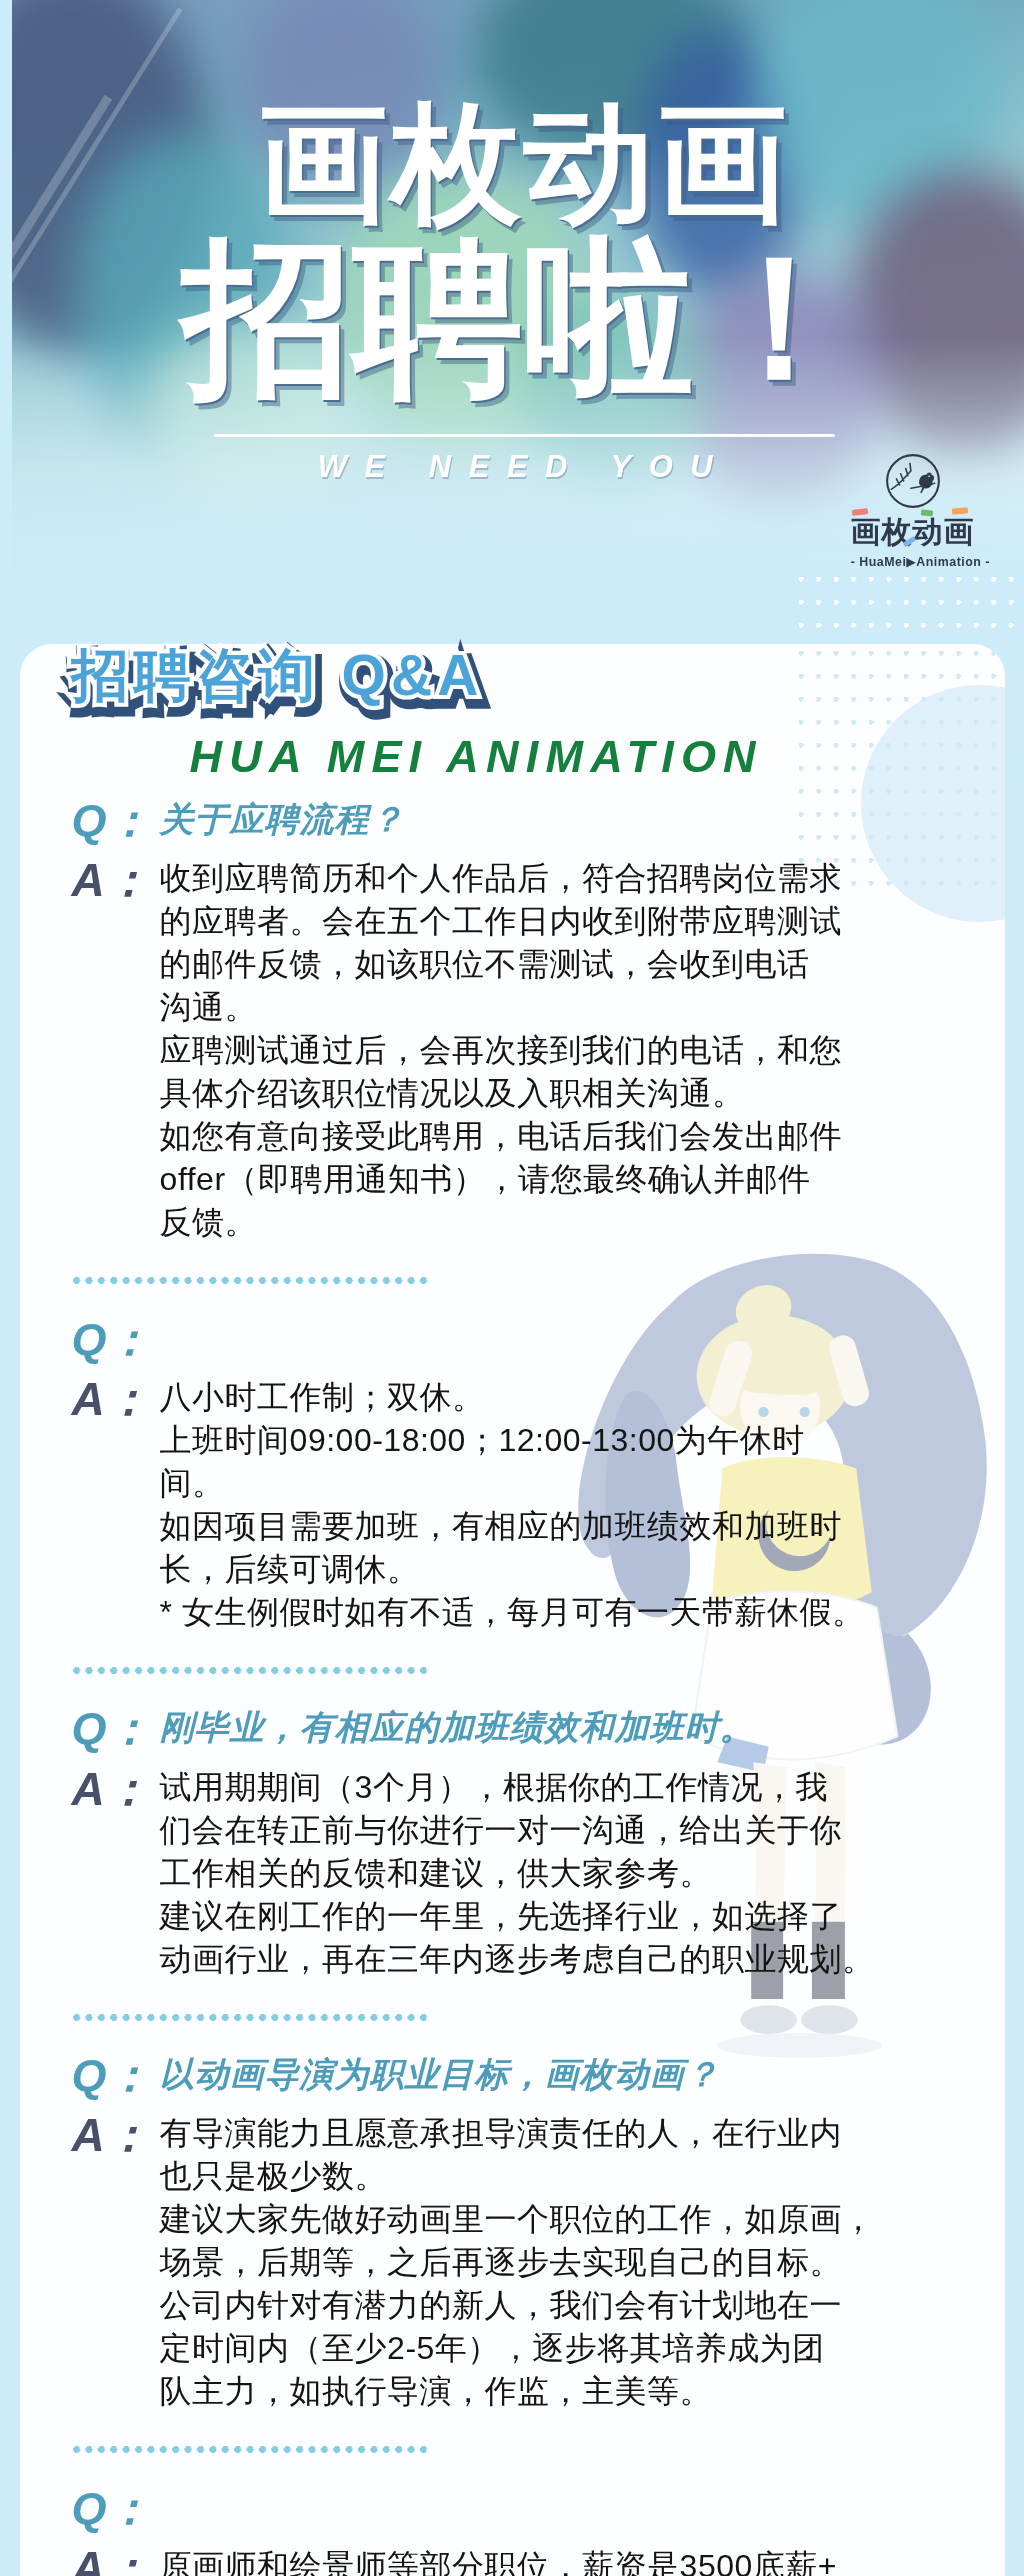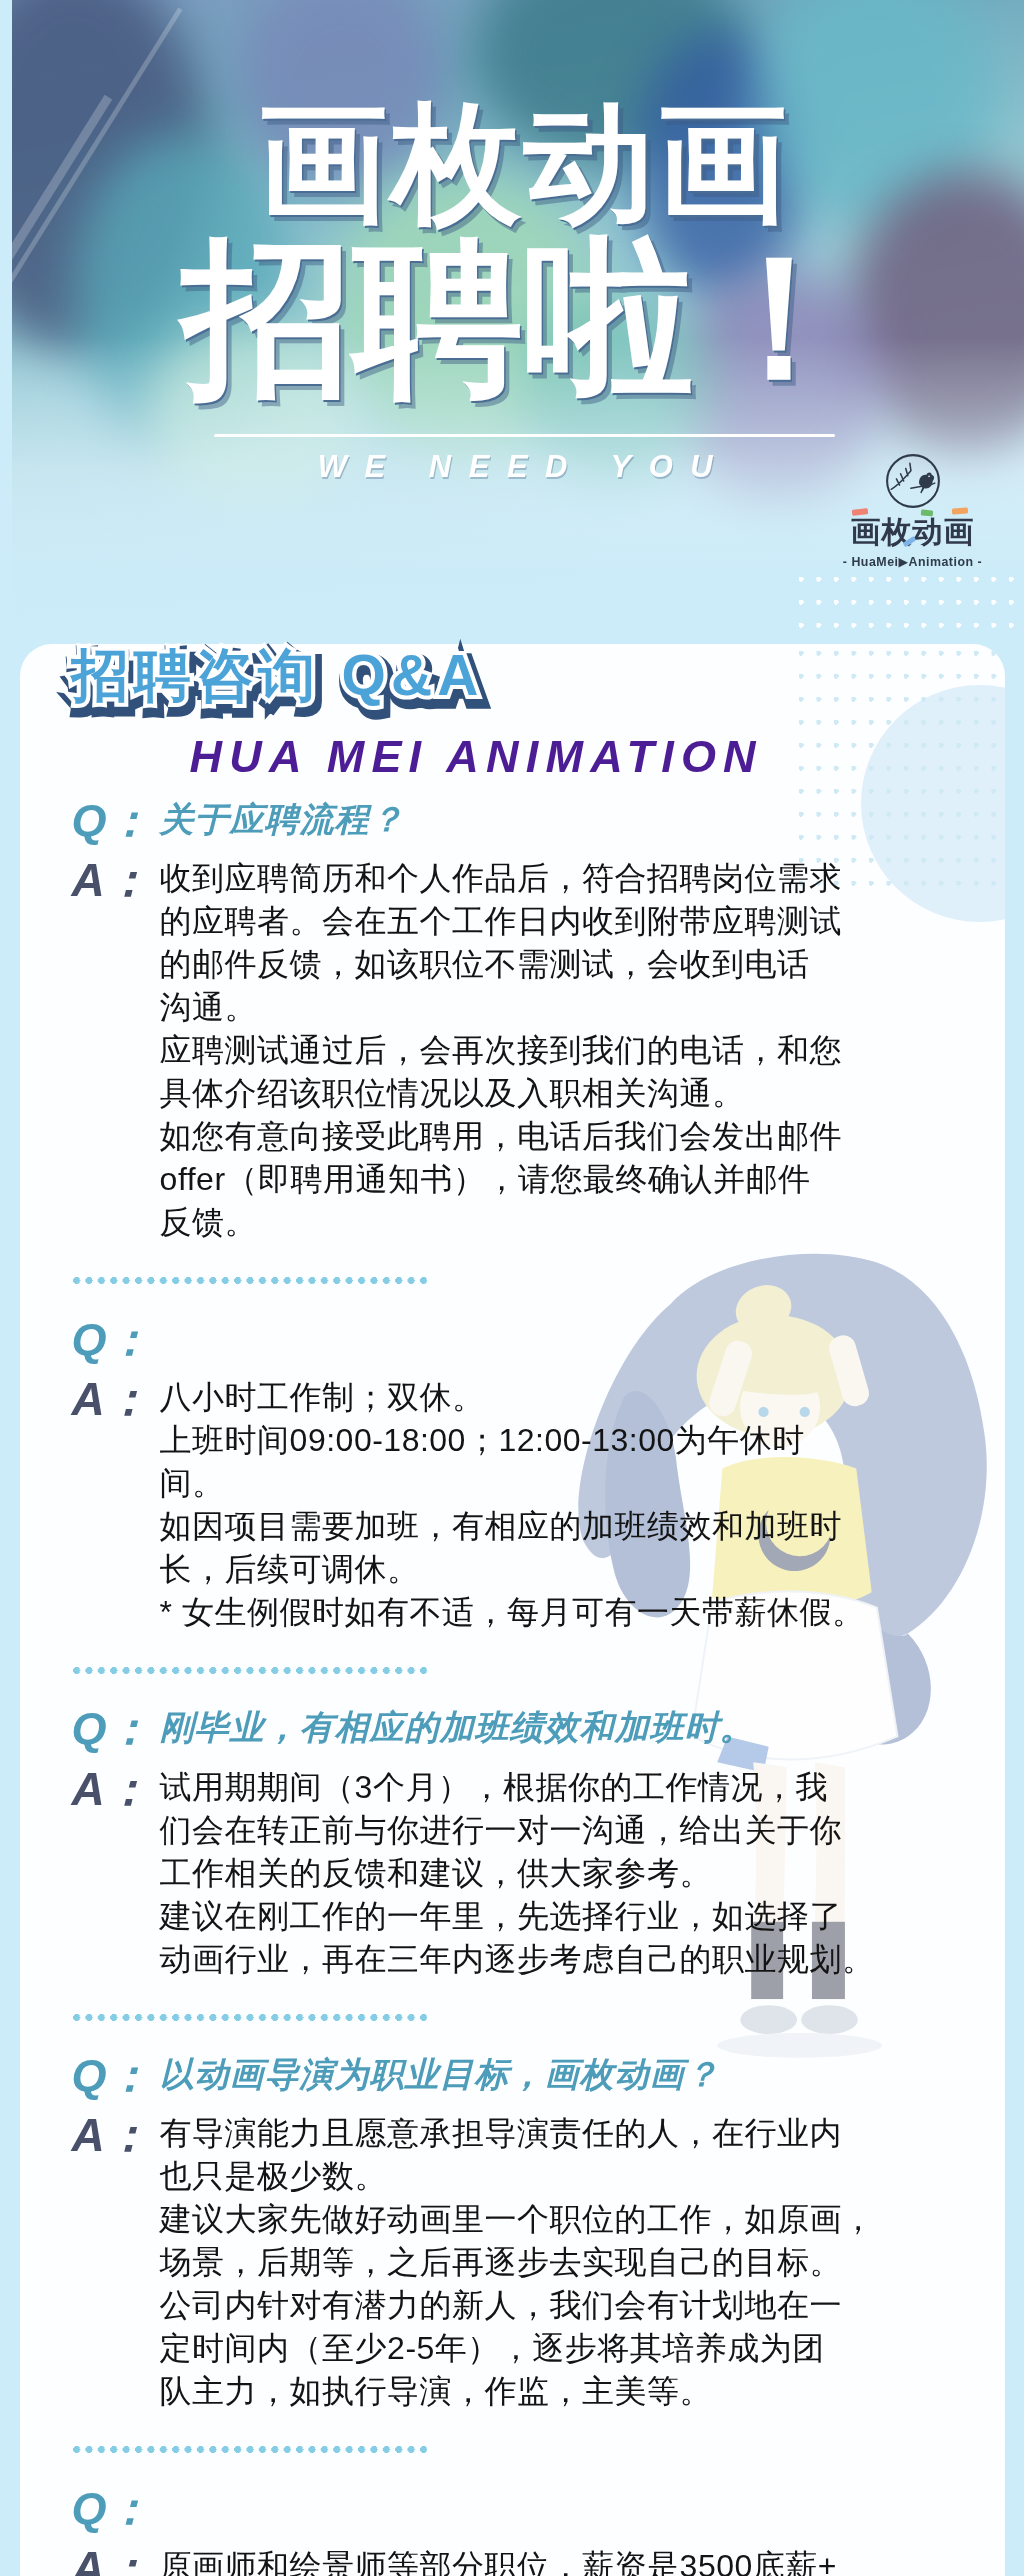--- a/index.html
+++ b/index.html
@@ -37,30 +37,30 @@
   
   #logo{position:absolute;left:823px;top:452px;width:155px;text-align:center;}
   #logo .ring{display:block;margin:0 auto;}
   #logo .cn{position:relative;display:inline-block;margin-top:2.1px;font-size:30px;font-weight:800;
             color:#30394a;letter-spacing:1px;white-space:nowrap;}
   .accent{position:absolute;border-radius:1.5px;}
   .ac1{left:1px;top:-3.1px;width:15.5px;height:6.2px;background:#f08274;transform:rotate(-6deg);}
   .ac2{left:52px;top:27px;width:13.4px;height:5.2px;background:#7db3e8;transform:rotate(-32deg);}
   .ac3{left:70px;top:-2.1px;width:12.4px;height:6.2px;background:#6cba6c;transform:rotate(5deg);}
   .ac4{left:101px;top:-4.1px;width:15.5px;height:6.2px;background:#f2a45e;transform:rotate(-5deg);}
-  #logo .en{margin-top:1px;font-size:12.4px;font-weight:700;color:#2f3b4a;letter-spacing:0.5px;white-space:nowrap;}
+  #logo .en{margin-top:1px;font-size:12.4px;font-weight:700;color:#2f3b4a;letter-spacing:0.5px;white-space:nowrap;text-align:right;}
 
   
   #card{position:absolute;left:19.6px;top:644px;width:985px;height:3055px;background:#fdfeff;
         border-radius:32px 32px 49px 49px;}
   #card-clip{position:absolute;inset:0;border-radius:inherit;overflow:hidden;z-index:1;}
   .deco-circle{position:absolute;border-radius:50%;}
   .dc-right{left:841px;top:41px;width:237px;height:237px;background:#dff0fa;}
   #watermark{position:absolute;left:170px;top:87px;font-size:45px;font-weight:800;font-style:italic;
-             letter-spacing:7.2px;color:#4c1d95;white-space:nowrap;text-align:center;}
+             letter-spacing:7.2px;color:#15803d;white-space:nowrap;text-align:center;}
   .dotgrid{position:absolute;background-image:radial-gradient(circle 2.6px at 3.1px 3.1px,var(--dg) 98%,transparent 100%);
            background-size:17.5px 23px;}
   #grid-a{left:798px;top:576px;width:216px;height:64px;--dg:rgba(255,255,255,.95);z-index:2;}
   #grid-b{left:778px;top:6.2px;width:218px;height:242px;--dg:#cfe9f5;}
 
   
   .bubble{position:relative;display:inline-block;white-space:nowrap;font-weight:800;}
   .bubble span{display:block;white-space:nowrap;}
   .bubble .lay{position:absolute;left:0;top:0;}
   #card-title{position:absolute;left:52px;top:-6.2px;z-index:6;font-size:57px;letter-spacing:5.2px;}

